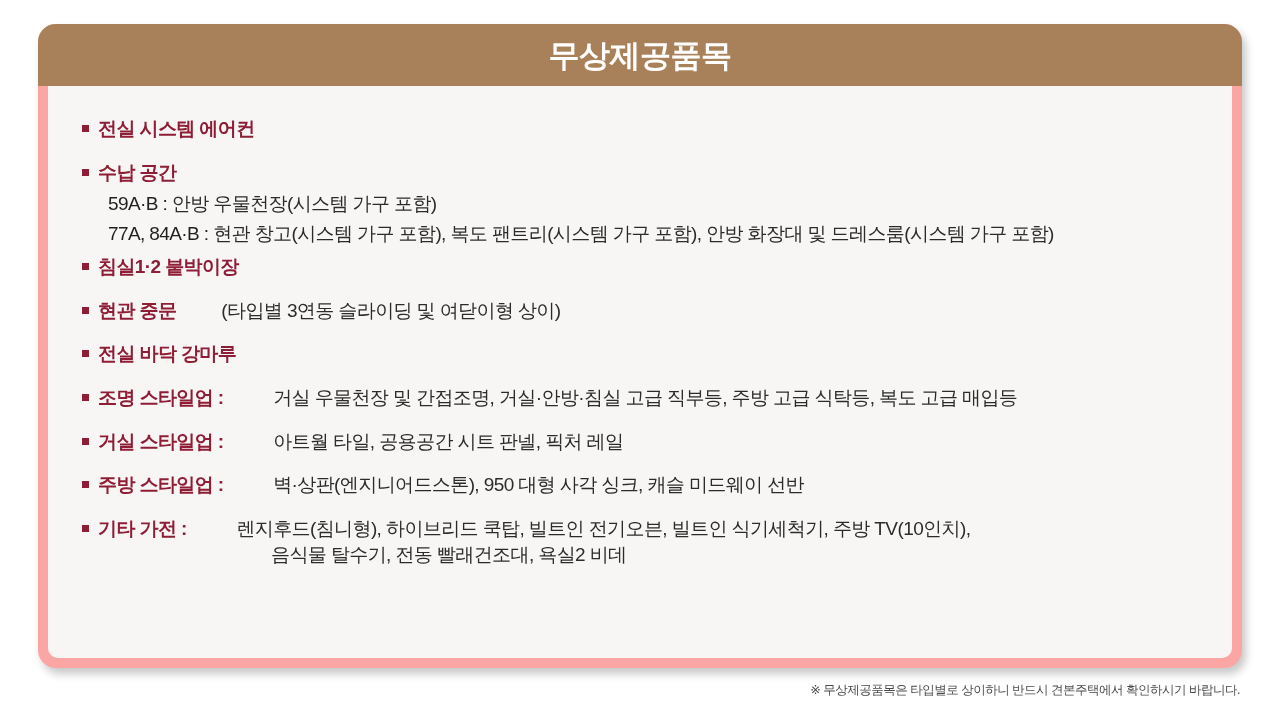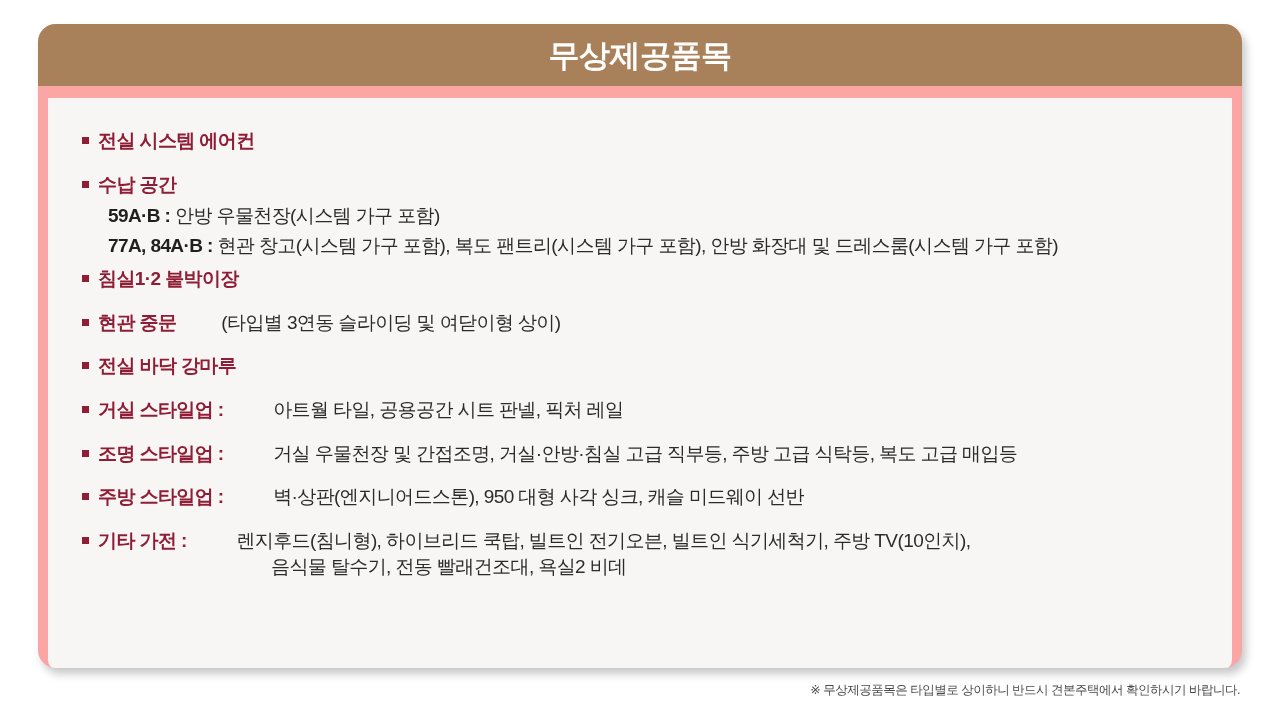--- a/index.html
+++ b/index.html
@@ -51,21 +51,21 @@
     color: #ffffff;
     font-size: 31px;
     font-weight: bold;
     letter-spacing: -0.5px;
     line-height: 1;
   }
 
   .card-body {
     position: absolute;
     left: 10px;
-    top: 74px;
+    top: 62px;
     width: 1184px;
     height: 572px;
     background: #f7f6f4;
     border-bottom-left-radius: 10px;
     border-bottom-right-radius: 10px;
     box-sizing: border-box;
     padding: 30px 26px 0 26px;
   }
 
   
@@ -121,21 +121,21 @@
     list-style: none;
   }
   .subrow {
     font-size: 19px;
     color: #2b2b2b;
     letter-spacing: -0.6px;
     line-height: 1.55;
     white-space: nowrap;
   }
   .subrow-key {
-    font-weight: bold;
+    font-weight: normal;
     color: #1f1f1f;
   }
   .subrow-val {
     font-weight: normal;
     color: #2b2b2b;
   }
 
   
   .footnote {
     position: absolute;
@@ -191,26 +191,26 @@
           <span class="item-head">현관 중문</span><span class="item-detail">(타입별 3연동 슬라이딩 및 여닫이형 상이)</span>
         </li>
 
         <li class="item">
           <span class="bullet"></span>
           <span class="item-head">전실 바닥 강마루</span>
         </li>
 
         <li class="item">
           <span class="bullet"></span>
+          <span class="item-head">조명 스타일업 :</span><span class="item-detail"> 거실 우물천장 및 간접조명, 거실·안방·침실 고급 직부등, 주방 고급 식탁등, 복도 고급 매입등</span>
+        </li>
+
+        <li class="item">
+          <span class="bullet"></span>
           <span class="item-head">거실 스타일업 :</span><span class="item-detail"> 아트월 타일, 공용공간 시트 판넬, 픽처 레일</span>
-        </li>
-
-        <li class="item">
-          <span class="bullet"></span>
-          <span class="item-head">조명 스타일업 :</span><span class="item-detail"> 거실 우물천장 및 간접조명, 거실·안방·침실 고급 직부등, 주방 고급 식탁등, 복도 고급 매입등</span>
         </li>
 
         <li class="item">
           <span class="bullet"></span>
           <span class="item-head">주방 스타일업 :</span><span class="item-detail"> 벽·상판(엔지니어드스톤), 950 대형 사각 싱크, 캐슬 미드웨이 선반</span>
         </li>
 
         <li class="item">
           <span class="bullet"></span>
           <span class="item-line"><span class="item-head">기타 가전 :</span><span class="item-detail"> 렌지후드(침니형), 하이브리드 쿡탑, 빌트인 전기오븐, 빌트인 식기세척기, 주방 TV(10인치),</span></span>

